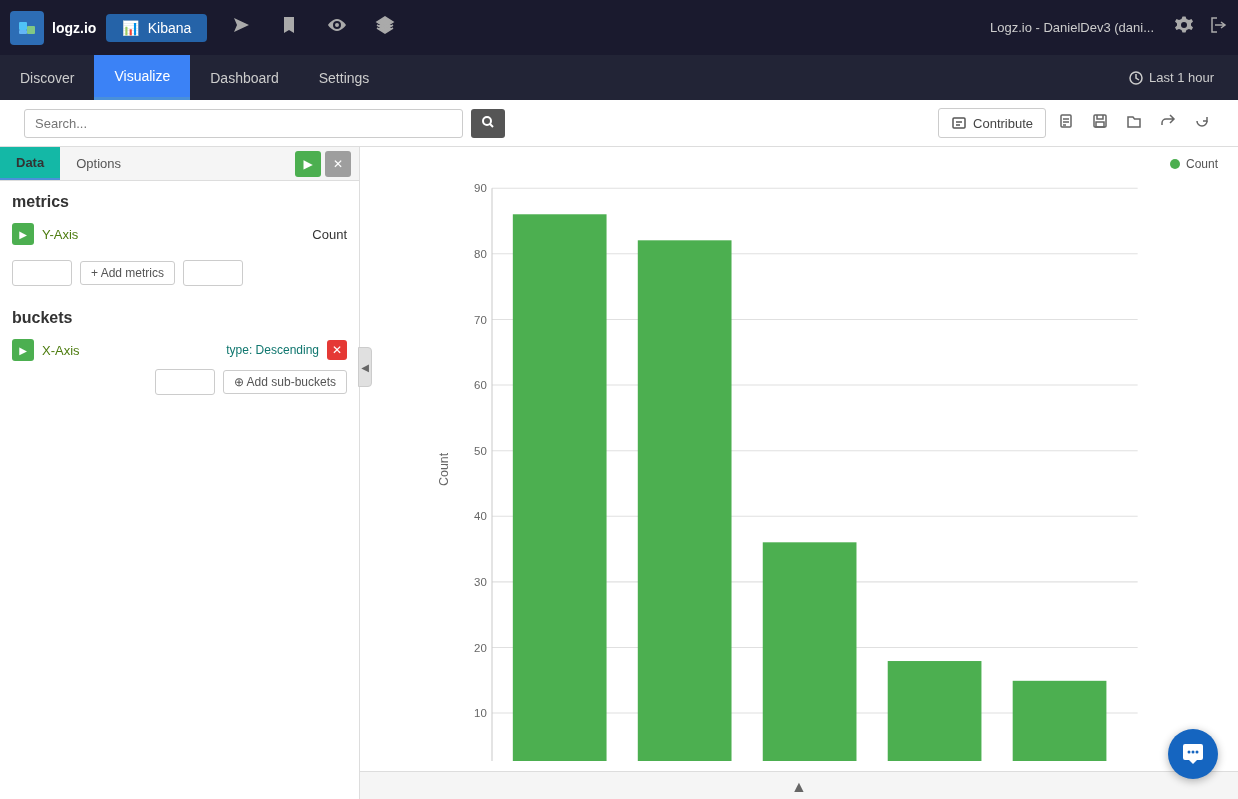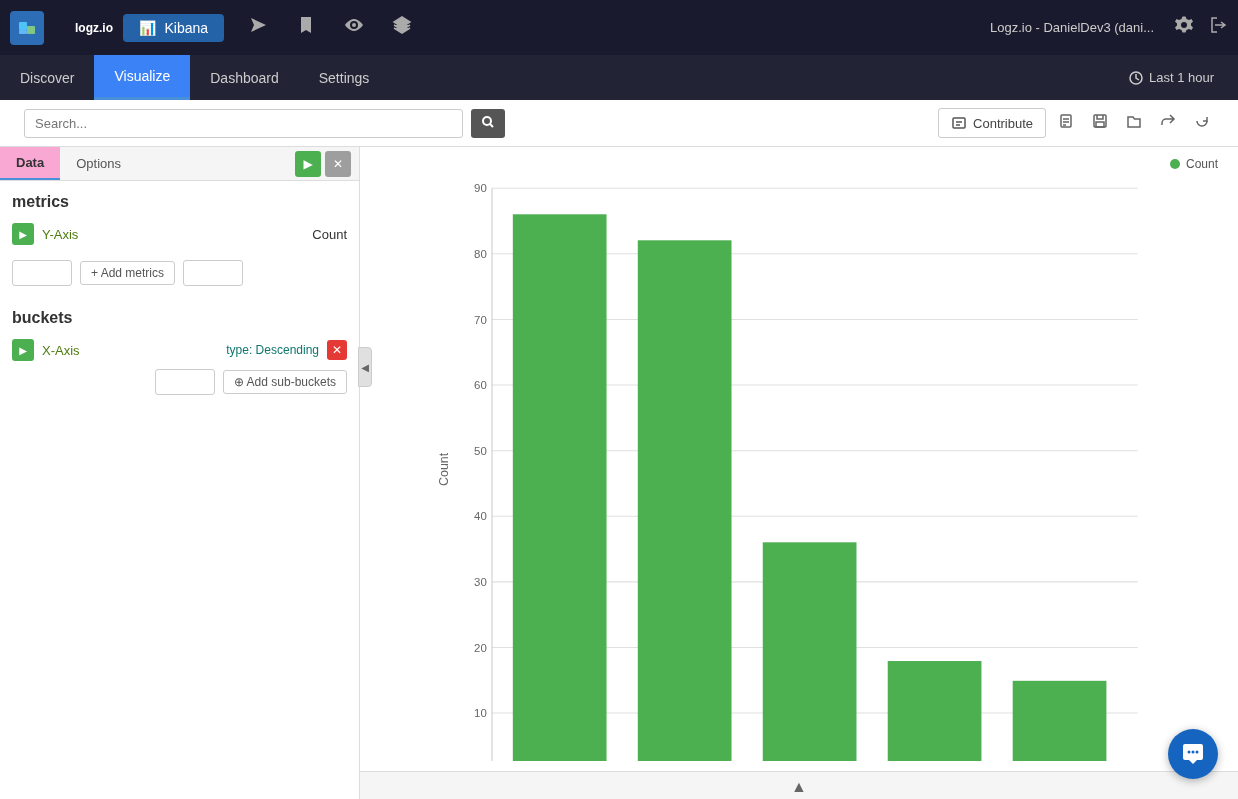--- a/index.html
+++ b/index.html
@@ -24,23 +24,22 @@
       background: #2d6db5;
       border-radius: 4px;
       width: 34px;
       height: 34px;
       display: flex;
       align-items: center;
       justify-content: center;
     }
     .logo-text {
       color: #fff;
-      font-size: 12px;
+      font-size: 14px;
       font-weight: bold;
-      margin-left: 23px;
     }
     .kibana-btn {
       background: #2563a8;
       color: #fff;
       border: none;
       padding: 6px 16px;
       border-radius: 4px;
       font-size: 14px;
       cursor: pointer;
       display: flex;
@@ -204,21 +203,21 @@
     }
     .panel-tab {
       padding: 8px 16px;
       font-size: 13px;
       cursor: pointer;
       border: none;
       background: none;
       color: #555;
     }
     .panel-tab.active {
-      background: #f9a8d4;
+      background: #14b8a6;
       border-bottom: 2px solid #4a90d9;
       color: #333;
       font-weight: bold;
     }
     .panel-tab-actions {
       margin-left: auto;
       display: flex;
       gap: 4px;
       padding-right: 8px;
     }

